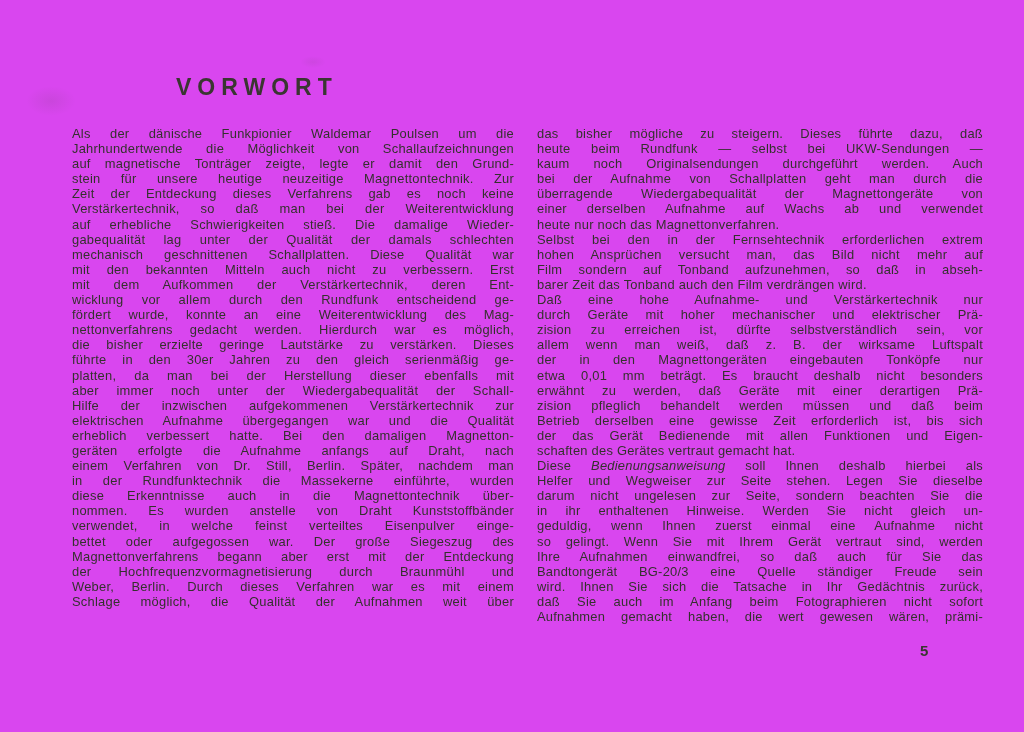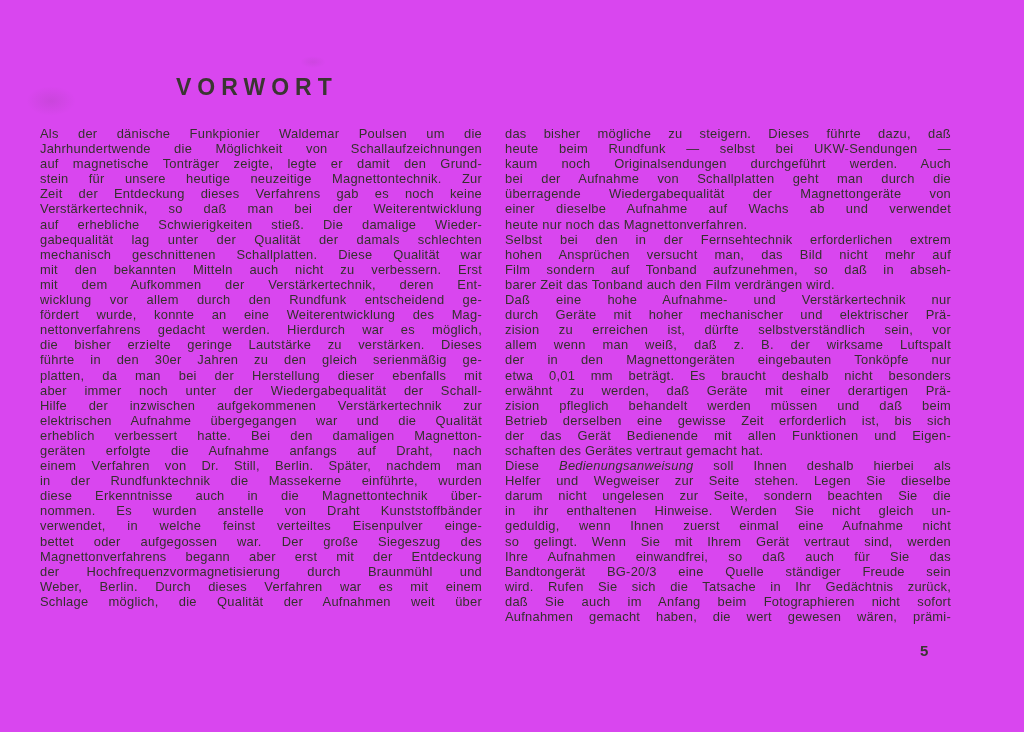--- a/index.html
+++ b/index.html
@@ -21,21 +21,21 @@
     left: 176px;
     top: 74px;
     font-size: 23px;
     font-weight: bold;
     letter-spacing: 6px;
     color: #3a3631;
   }
 
   .columns {
     position: absolute;
-    left: 40px;
+    left: 72px;
     top: 126px;
     display: flex;
     gap: 23px;
   }
 
   .column { display: block; }
   .col-left  { width: 442px; }
   .col-right { width: 446px; }
 
   .line {
@@ -121,21 +121,21 @@
         <div class="line">der Hochfrequenzvormagnetisierung durch Braunmühl und</div>
         <div class="line">Weber, Berlin. Durch dieses Verfahren war es mit einem</div>
         <div class="line">Schlage möglich, die Qualität der Aufnahmen weit über</div>
       </div>
     <div class="column col-right">
         <div class="line">das bisher mögliche zu steigern. Dieses führte dazu, daß</div>
         <div class="line">heute beim Rundfunk — selbst bei UKW-Sendungen —</div>
         <div class="line">kaum noch Originalsendungen durchgeführt werden. Auch</div>
         <div class="line">bei der Aufnahme von Schallplatten geht man durch die</div>
         <div class="line">überragende Wiedergabequalität der Magnettongeräte von</div>
-        <div class="line">einer dieselbe Aufnahme auf Wachs ab und verwendet</div>
+        <div class="line">einer derselben Aufnahme auf Wachs ab und verwendet</div>
         <div class="line para-end">heute nur noch das Magnettonverfahren.</div>
         <div class="line">Selbst bei den in der Fernsehtechnik erforderlichen extrem</div>
         <div class="line">hohen Ansprüchen versucht man, das Bild nicht mehr auf</div>
         <div class="line">Film sondern auf Tonband aufzunehmen, so daß in abseh-</div>
         <div class="line para-end">barer Zeit das Tonband auch den Film verdrängen wird.</div>
         <div class="line">Daß eine hohe Aufnahme- und Verstärkertechnik nur</div>
         <div class="line">durch Geräte mit hoher mechanischer und elektrischer Prä-</div>
         <div class="line">zision zu erreichen ist, dürfte selbstverständlich sein, vor</div>
         <div class="line">allem wenn man weiß, daß z. B. der wirksame Luftspalt</div>
         <div class="line">der in den Magnettongeräten eingebauten Tonköpfe nur</div>
@@ -146,21 +146,21 @@
         <div class="line">der das Gerät Bedienende mit allen Funktionen und Eigen-</div>
         <div class="line para-end">schaften des Gerätes vertraut gemacht hat.</div>
         <div class="line">Diese <i>Bedienungsanweisung</i> soll Ihnen deshalb hierbei als</div>
         <div class="line">Helfer und Wegweiser zur Seite stehen. Legen Sie dieselbe</div>
         <div class="line">darum nicht ungelesen zur Seite, sondern beachten Sie die</div>
         <div class="line">in ihr enthaltenen Hinweise. Werden Sie nicht gleich un-</div>
         <div class="line">geduldig, wenn Ihnen zuerst einmal eine Aufnahme nicht</div>
         <div class="line">so gelingt. Wenn Sie mit Ihrem Gerät vertraut sind, werden</div>
         <div class="line">Ihre Aufnahmen einwandfrei, so daß auch für Sie das</div>
         <div class="line">Bandtongerät BG-20/3 eine Quelle ständiger Freude sein</div>
-        <div class="line">wird. Rufen Sie sich die Tatsache in Ihr Gedächtnis zurück,</div>
+        <div class="line">wird. Ihnen Sie sich die Tatsache in Ihr Gedächtnis zurück,</div>
         <div class="line">daß Sie auch im Anfang beim Fotographieren nicht sofort</div>
         <div class="line">Aufnahmen gemacht haben, die wert gewesen wären, prämi-</div>
       </div>
   </div>
 
   <div class="page-number">5</div>
 
 </div>
 
 </body></html>

